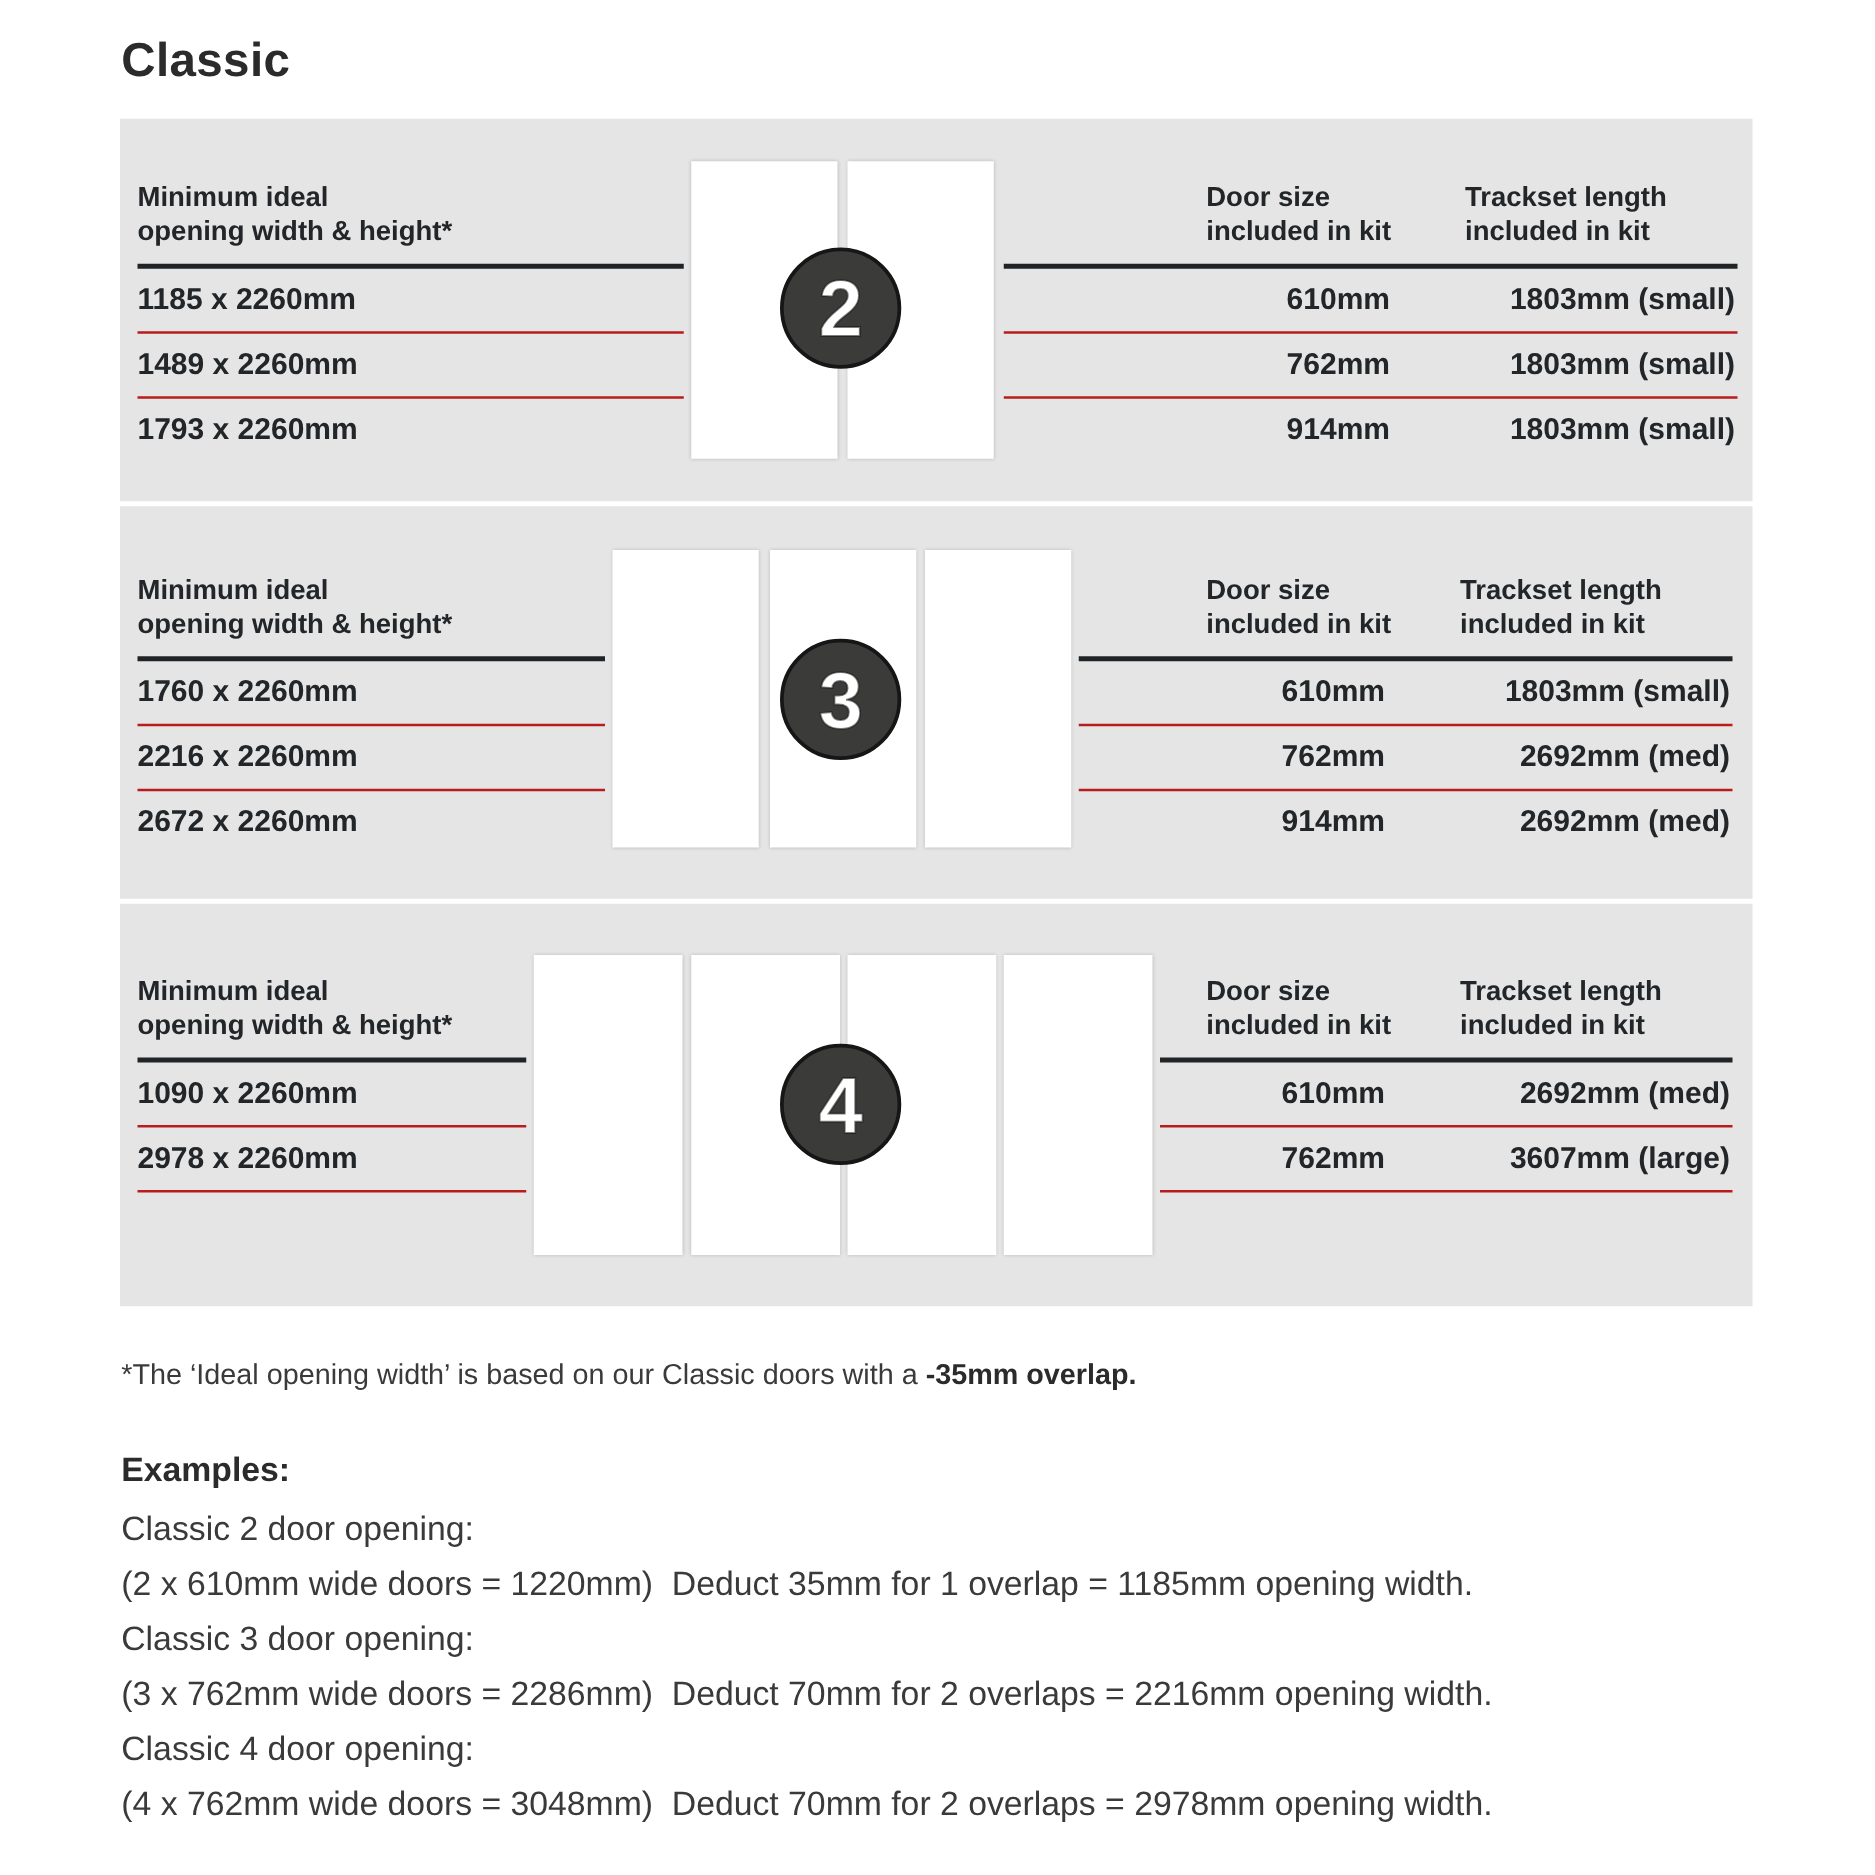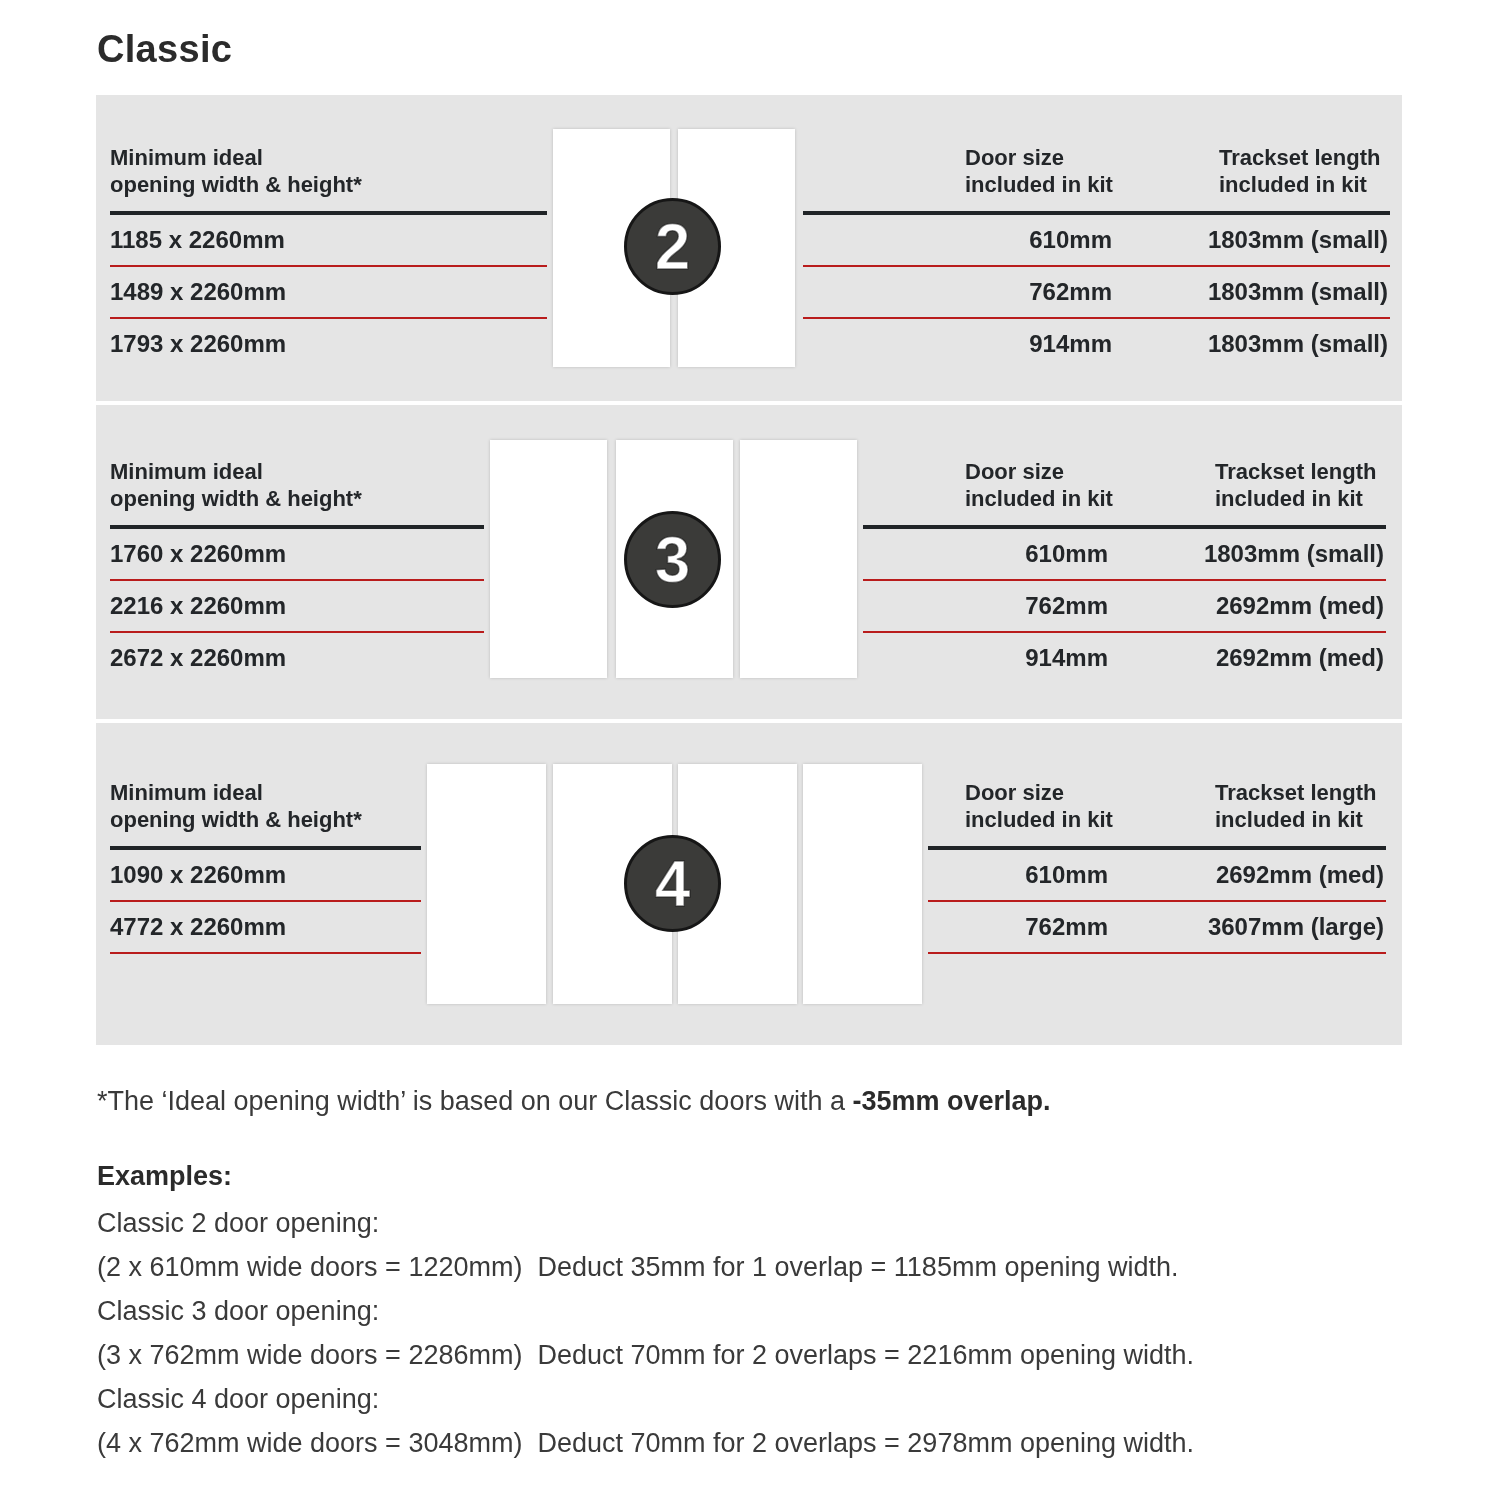--- a/index.html
+++ b/index.html
@@ -43,21 +43,21 @@
   .right-table { position:absolute; top:0; }
   .s1 .right-table { left:707px; width:587px; }
   .s2 .right-table { left:767px; width:523px; }
   .s3 .right-table { left:832px; width:458px; }
 
   .kit-grid { display:grid; grid-template-columns:1fr 240px; }
   .kit-header-cell { text-align:left; }
   .s1 .kit-col1 .kit-header-cell { margin-left:162px; }
   .s2 .kit-col1 .kit-header-cell { margin-left:102px; }
   .s3 .kit-col1 .kit-header-cell { margin-left:37px;  }
-  .kit-col2 .kit-header-cell { margin-left:69px; }
+  .kit-col2 .kit-header-cell { margin-left:22px; }
 
   .kit-row .cell1 { text-align:right; padding-right:38px; }
   .kit-row .cell2 { text-align:right; padding-right:2px; }
 
   
   .door {
     position:absolute; background:#ffffff; width:117px; height:238px;
     box-shadow:0 0 3px rgba(0,0,0,0.18);
   }
   .s1 .door { top:34px; }
@@ -71,21 +71,21 @@
     display:flex; align-items:center; justify-content:center;
     -webkit-text-stroke:1.5px rgba(20,20,20,0.55);
     z-index:2;
   }
   .s1 .badge { top:103px; }
   .s2 .badge { top:106px; }
   .s3 .badge { top:112px; }
 
   .footnote {
     position:absolute; left:97px; top:1086px;
-    font-size:27px; color:#3a3a3a; white-space:pre-wrap;
+    font-size:23px; color:#3a3a3a; white-space:pre-wrap;
   }
   .footnote b { color:#2b2b2b; }
 
   .examples { position:absolute; left:97px; top:1161px; font-size:27px; color:#3a3a3a; }
   .examples-heading { font-weight:bold; color:#2b2b2b; height:40px; }
   .example-line { line-height:44px; white-space:pre-wrap; }
 </style>
 </head>
 <body>
 
@@ -209,21 +209,21 @@
       <div class="tbl-header">
         <div>
           <div>Minimum ideal</div>
           <div>opening width &amp; height*</div>
         </div>
       </div>
       <div class="row">
           <span>1090 x 2260mm</span>
         </div>
       <div class="row">
-          <span>4772 x 2260mm</span>
+          <span>2978 x 2260mm</span>
         </div>
     </div>
 
     <div class="door" style="left:331px;"></div>
     <div class="door" style="left:457px;"></div>
     <div class="door" style="left:582px;"></div>
     <div class="door" style="left:707px;"></div>
     <div class="badge">
         <span>4</span>
       </div>

